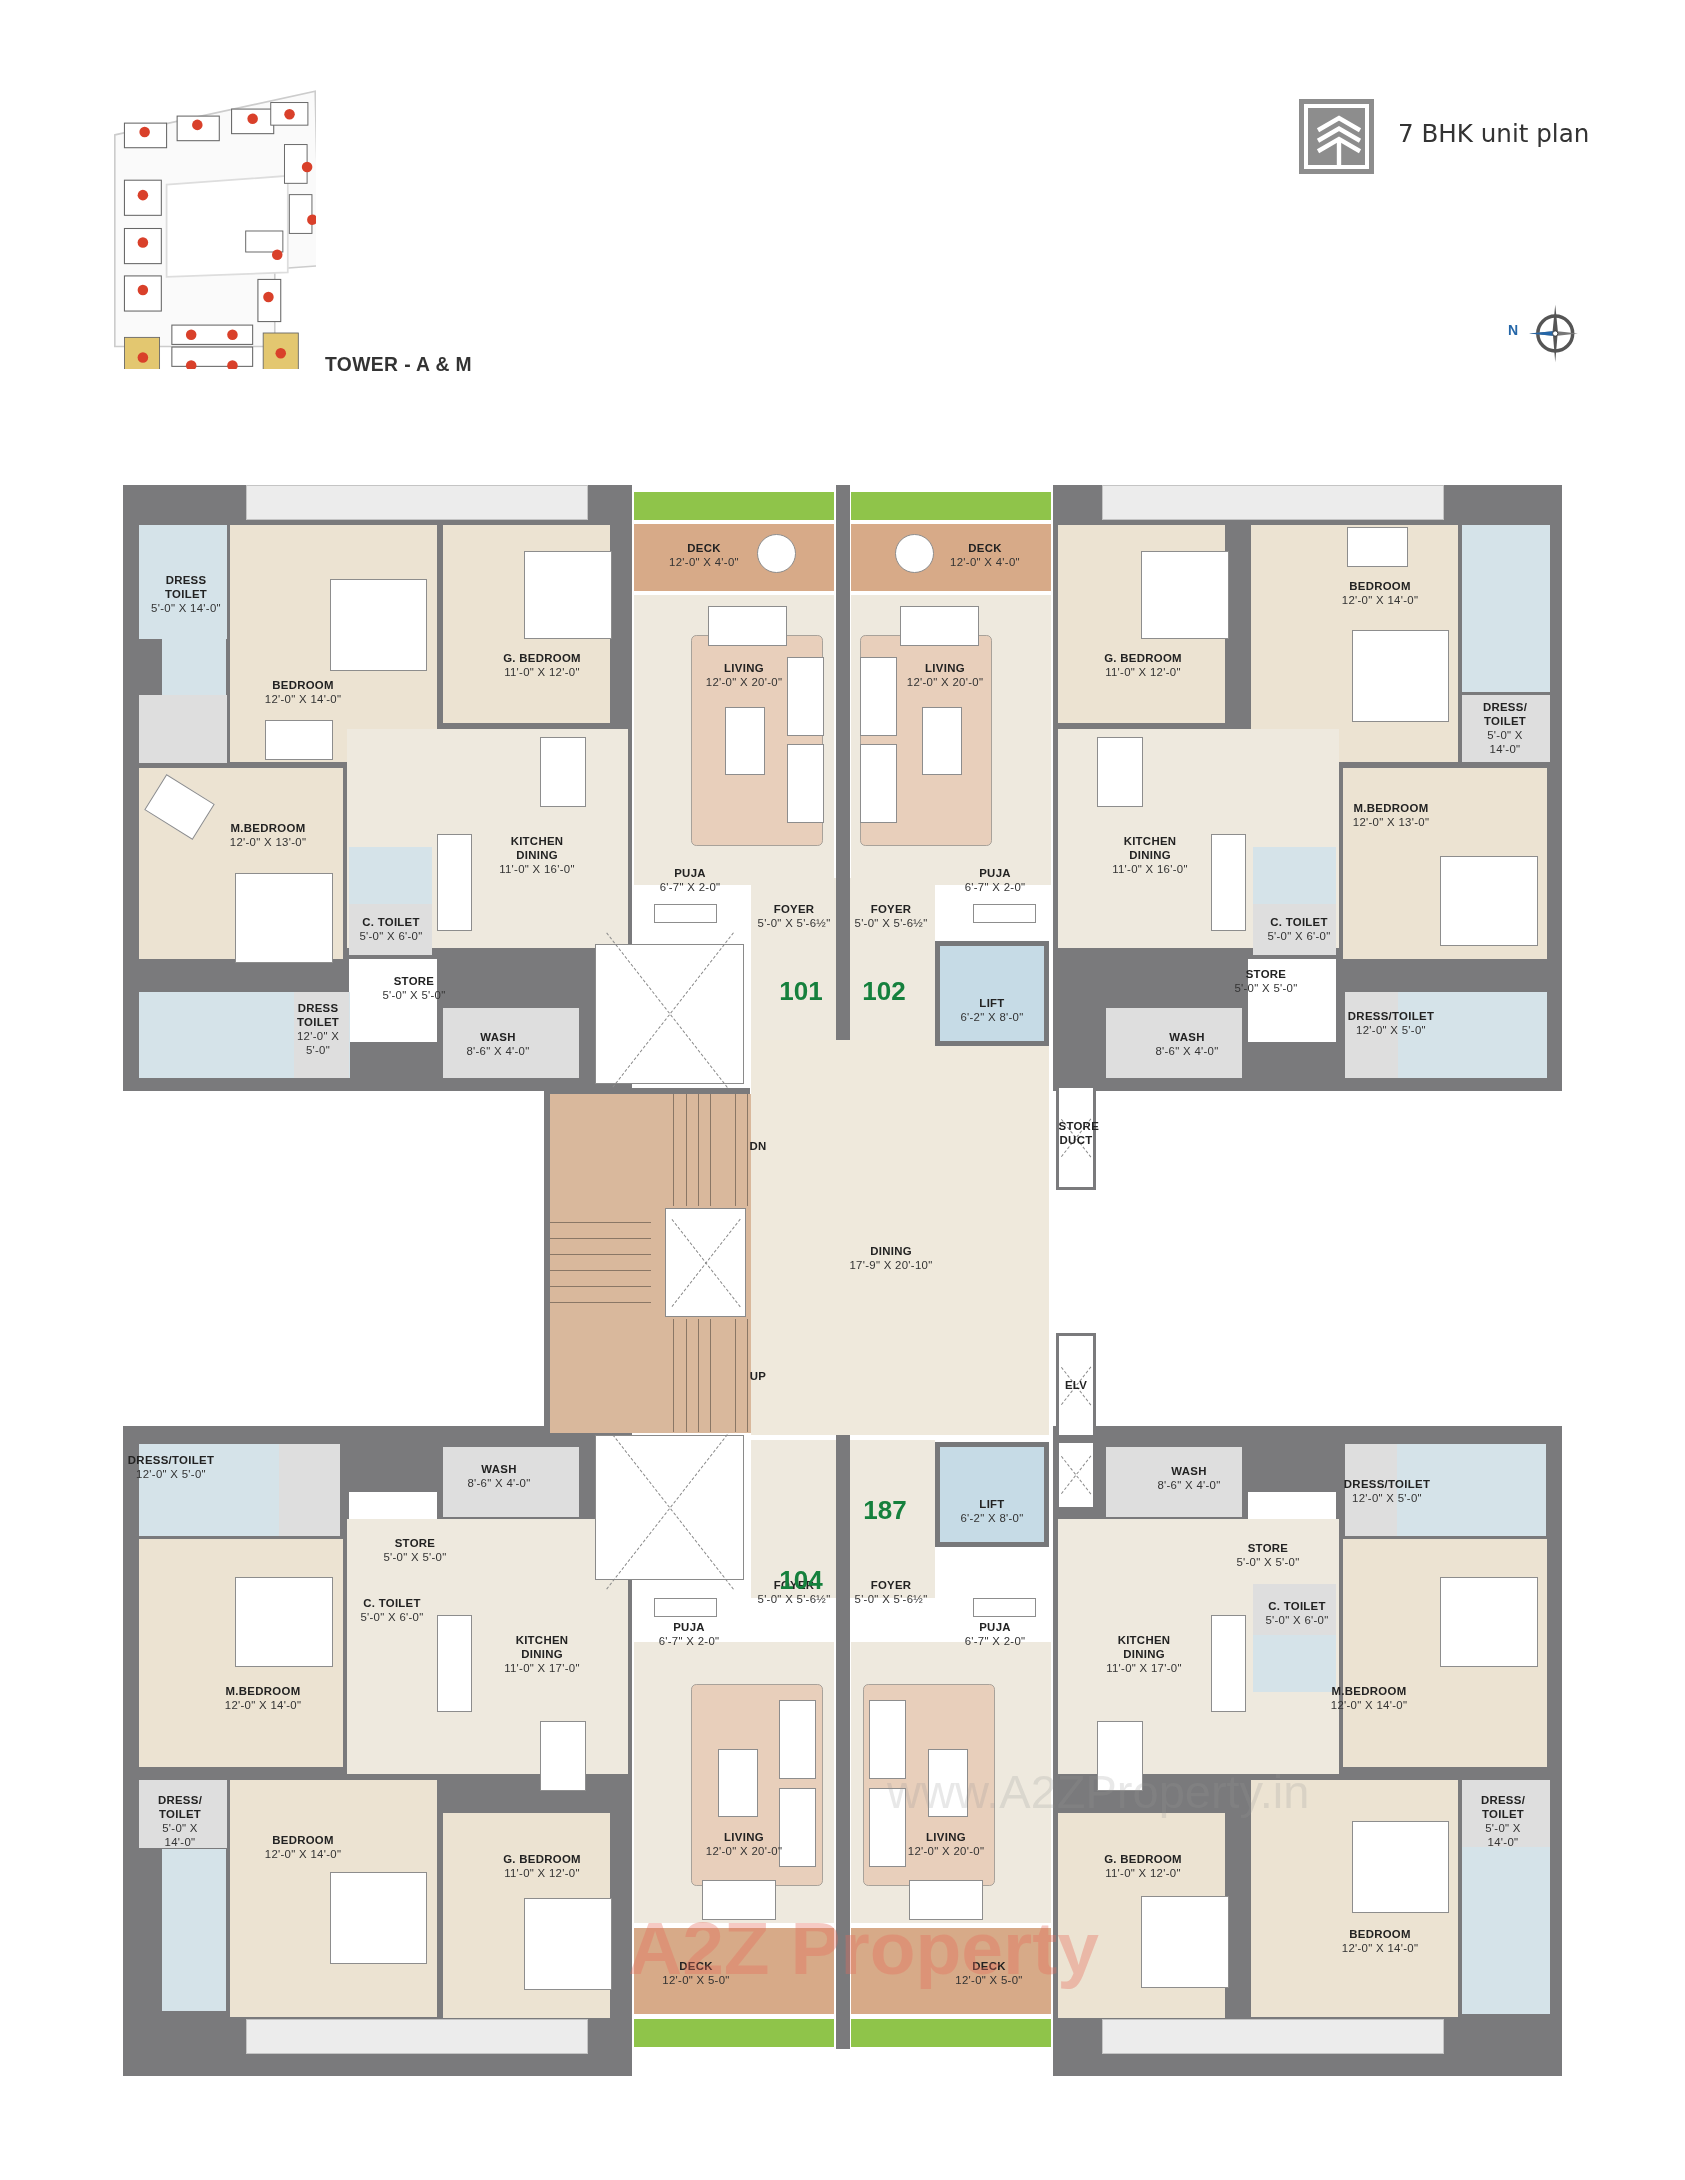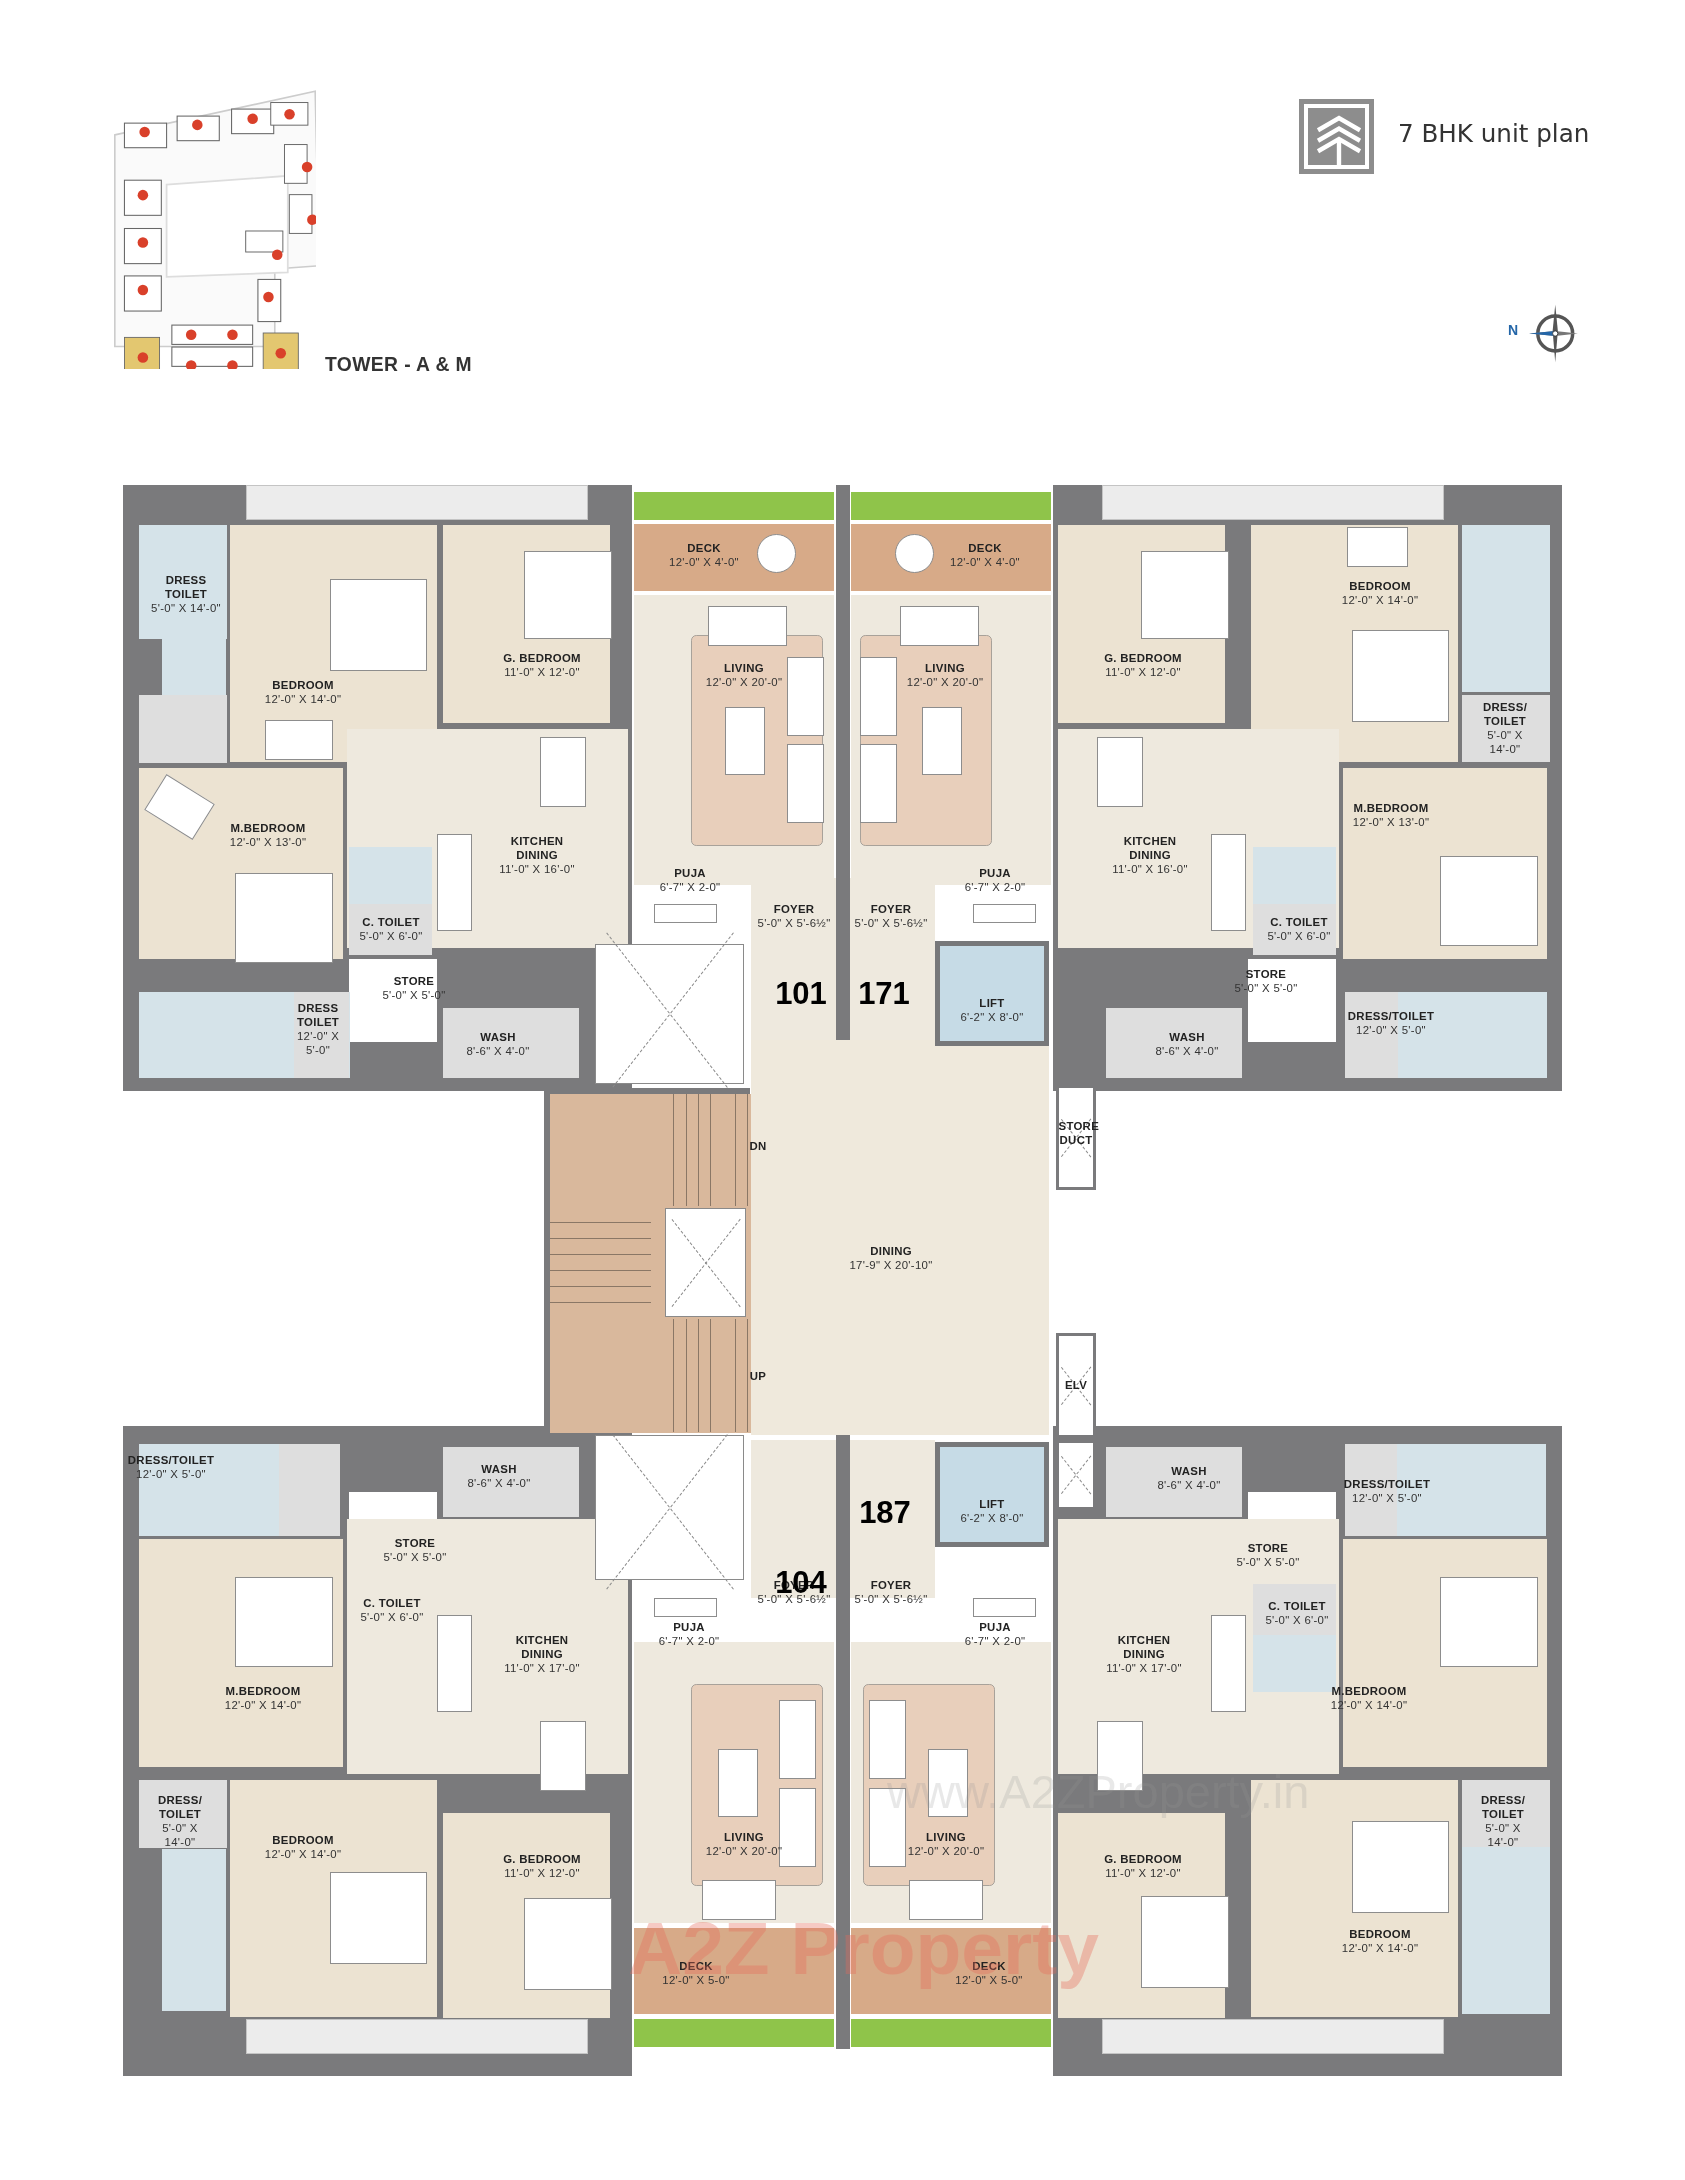--- a/index.html
+++ b/index.html
@@ -15,21 +15,21 @@
   .stair { background:#d9b89c; }
   .lift { background:#c6dbe6; border:5.3px solid #77787a; }
   .passage { background:#efe9dc; }
   .green { background:#8fc44a; }
   .balc { background:#ececec; border:1.8px solid #c4c4c4; }
   .label { position:absolute; text-align:center; font-family:"Liberation Sans", sans-serif;
            font-weight:700; font-size:11.4px; letter-spacing:0.3px; color:#222; line-height:14px;
            transform:translateX(-50%); white-space:nowrap; font-stretch:condensed; }
   .dim { display:block; font-weight:400; font-size:11.4px; color:#333; }
   .unitno { position:absolute; font-family:"Liberation Sans", sans-serif; font-weight:700;
-            font-size:31px; color:#000000; transform:translateX(-50%); }
+            font-size:26px; color:#15803d; transform:translateX(-50%); }
   .furn { position:absolute; background:#fff; border:1.8px solid #8d8d8d; box-sizing:border-box; }
   .rug  { position:absolute; background:#e8cfbb; border:1.8px solid #a8a29a; border-radius:5.3px; box-sizing:border-box; }
   .round { border-radius:50%; }
   .cross { position:absolute; background:#fff; border:1.8px solid #8a8a8a; box-sizing:border-box; }
   .cross::before, .cross::after { content:""; position:absolute; left:50%; top:50%;
         width:140%; height:0; border-top:0.9px dashed #8a8a8a; transform-origin:center; }
   .cross::before { transform:translate(-50%,-50%) rotate(52deg); }
   .cross::after  { transform:translate(-50%,-50%) rotate(-52deg); }
   .title { position:absolute; left:1398px; top:119px; font-size:24.6px; color:#333; font-family:"DejaVu Sans", sans-serif; }
   .tower { position:absolute; left:325px; top:354px; font-size:19.3px; font-weight:700; color:#333; letter-spacing:0.4px; }
@@ -287,21 +287,21 @@
 <div class="label" style="left:1380px;top:579px;"><span>BEDROOM</span><span class="dim">12'-0" X 14'-0"</span></div>
 <div class="label" style="left:1505px;top:700px;width:61px;white-space:normal;"><span>DRESS/ TOILET</span><span class="dim">5'-0" X 14'-0"</span></div>
 <div class="label" style="left:1391px;top:801px;"><span>M.BEDROOM</span><span class="dim">12'-0" X 13'-0"</span></div>
 <div class="label" style="left:1150px;top:834px;width:79px;white-space:normal;"><span>KITCHEN DINING</span><span class="dim">11'-0" X 16'-0"</span></div>
 <div class="label" style="left:1299px;top:915px;"><span>C. TOILET</span><span class="dim">5'-0" X 6'-0"</span></div>
 <div class="label" style="left:1266px;top:967px;"><span>STORE</span><span class="dim">5'-0" X 5'-0"</span></div>
 <div class="label" style="left:1391px;top:1009px;"><span>DRESS/TOILET</span><span class="dim">12'-0" X 5'-0"</span></div>
 <div class="label" style="left:1187px;top:1030px;"><span>WASH</span><span class="dim">8'-6" X 4'-0"</span></div>
 <div class="label" style="left:995px;top:866px;"><span>PUJA</span><span class="dim">6'-7" X 2-0"</span></div>
 <div class="label" style="left:891px;top:902px;"><span>FOYER</span><span class="dim">5'-0" X 5'-6½"</span></div>
-<div class="unitno" style="left:884px;top:976px;">171</div>
+<div class="unitno" style="left:884px;top:976px;">102</div>
 
 <div class="label" style="left:171px;top:1453px;"><span>DRESS/TOILET</span><span class="dim">12'-0" X 5'-0"</span></div>
 <div class="label" style="left:499px;top:1462px;"><span>WASH</span><span class="dim">8'-6" X 4'-0"</span></div>
 <div class="label" style="left:415px;top:1536px;"><span>STORE</span><span class="dim">5'-0" X 5'-0"</span></div>
 <div class="label" style="left:392px;top:1596px;"><span>C. TOILET</span><span class="dim">5'-0" X 6'-0"</span></div>
 <div class="label" style="left:542px;top:1633px;width:79px;white-space:normal;"><span>KITCHEN DINING</span><span class="dim">11'-0" X 17'-0"</span></div>
 <div class="label" style="left:263px;top:1684px;"><span>M.BEDROOM</span><span class="dim">12'-0" X 14'-0"</span></div>
 <div class="label" style="left:794px;top:1578px;"><span>FOYER</span><span class="dim">5'-0" X 5'-6½"</span></div>
 <div class="label" style="left:689px;top:1620px;"><span>PUJA</span><span class="dim">6'-7" X 2-0"</span></div>
 <div class="label" style="left:180px;top:1793px;width:61px;white-space:normal;"><span>DRESS/ TOILET</span><span class="dim">5'-0" X 14'-0"</span></div>

